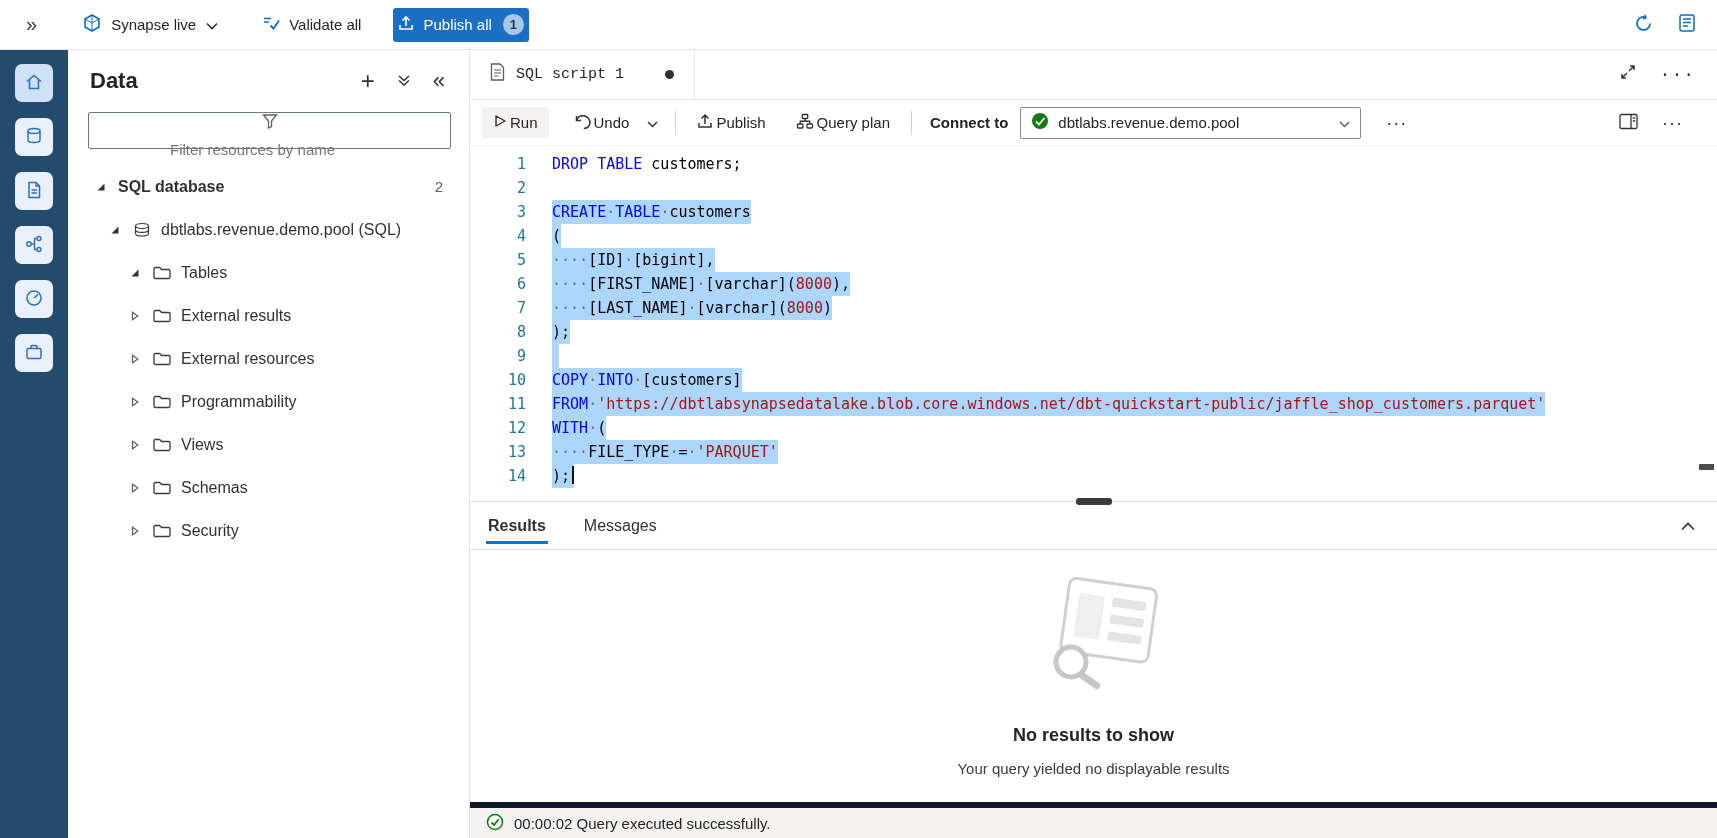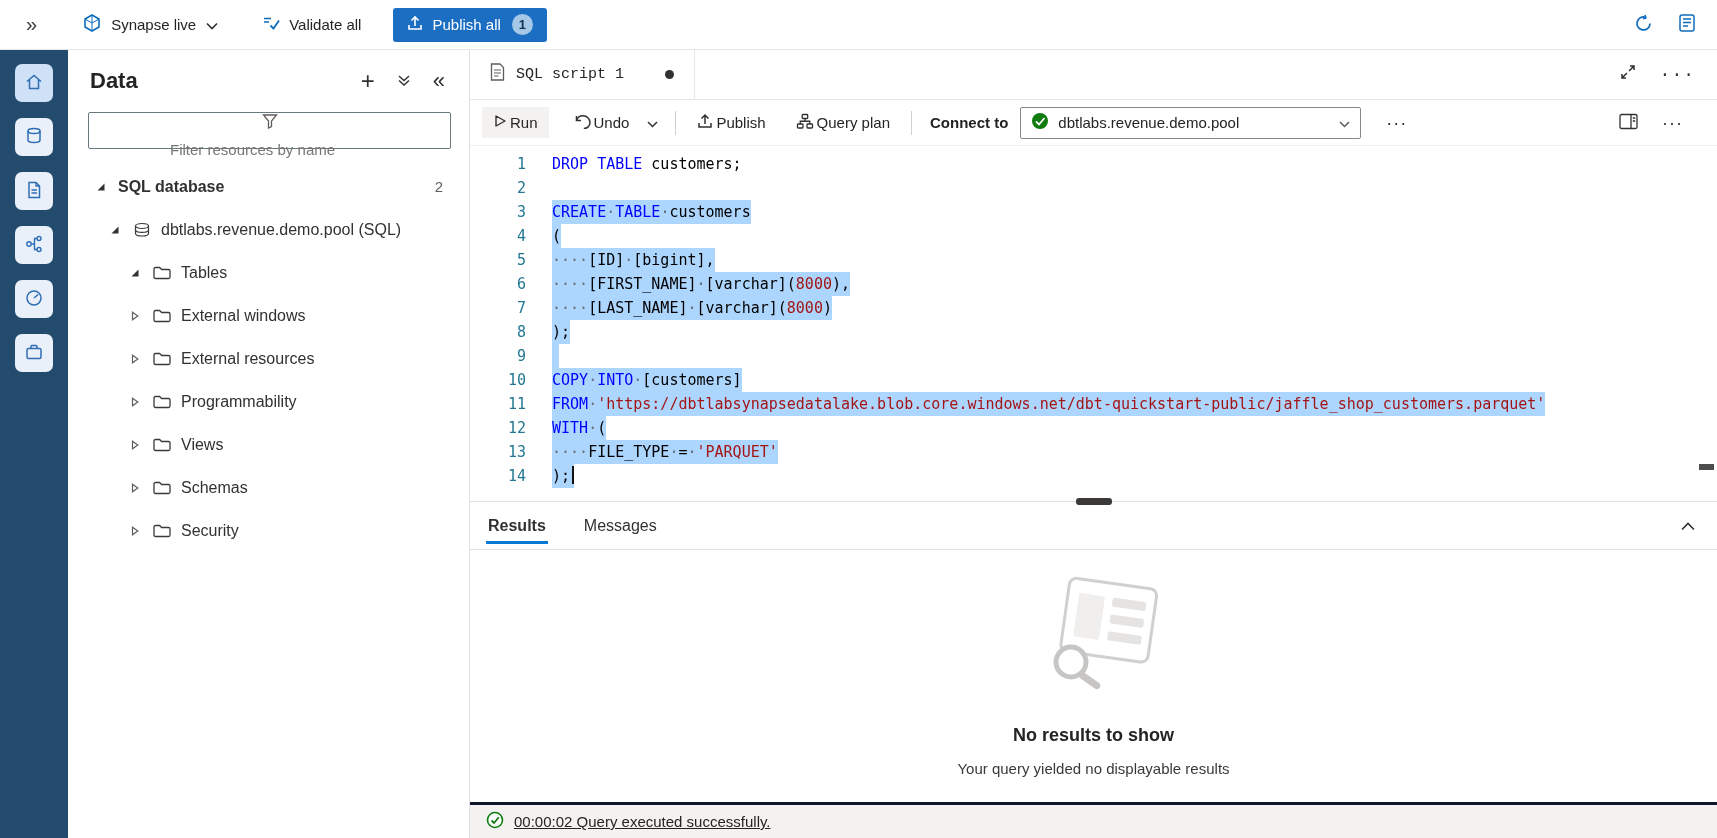--- a/index.html
+++ b/index.html
@@ -10,21 +10,21 @@
   }
   button { border:none; background:transparent; font:inherit; color:inherit; display:flex; align-items:center; cursor:default; }
   .app { width:1717px; height:838px; display:flex; flex-direction:column; }
 
   
   .topbar { flex:0 0 50px; display:flex; align-items:center; border-bottom:1px solid #e6e6e6; background:#fff; padding-left:26px; }
   .rail-expand { font-size:20px; color:#3b3a39; margin-right:38px; }
   .mode-picker { display:flex; align-items:center; gap:10px; padding:0 8px; height:100%; }
   .mode-label { font-size:15px; color:#252423; }
   .validate-btn { display:flex; align-items:center; gap:9px; margin-left:36px; font-size:15px; color:#252423; }
-  .publish-btn { margin-left:32px; background:#1b6ec2; color:#fff; height:34px; padding:0 14px; border-radius:3px; display:flex; align-items:center; gap:9px; font-size:15px; }
+  .publish-btn { margin-left:32px; background:#1b6ec2; color:#fff; height:34px; padding:0 5px; border-radius:3px; display:flex; align-items:center; gap:9px; font-size:15px; }
   .publish-btn .badge { background:#a6c8e8; color:#14314d; width:21px; height:21px; border-radius:50%; display:flex; align-items:center; justify-content:center; font-size:13px; font-weight:bold; margin-left:2px; }
   .topbar-right { margin-left:auto; display:flex; align-items:center; gap:26px; padding-right:22px; }
 
   
   .body { flex:1; display:flex; min-height:0; }
 
   
   .rail { flex:0 0 68px; background:#234b6e; display:flex; flex-direction:column; align-items:center; padding-top:14px; gap:16px; }
   .rail-btn { width:38px; height:38px; border-radius:7px; background:#e9f0f9; display:flex; align-items:center; justify-content:center; }
   .rail-btn.active { background:#cfe1f6; }
@@ -87,21 +87,21 @@
   .results-header { flex:0 0 48px; display:flex; align-items:center; padding:0 22px 0 16px; border-bottom:1px solid #e1dfdd; }
   .res-tab { position:relative; height:100%; display:flex; align-items:center; margin-right:34px; font-size:16px; color:#323130; padding:0 2px; }
   .res-tab.active { font-weight:700; }
   .res-tab.active::after { content:""; position:absolute; left:0; right:0; bottom:5px; height:3px; background:#0078d4; }
   .collapse-results { margin-left:auto; }
 
   .empty-state { flex:1; display:flex; flex-direction:column; align-items:center; justify-content:center; background:#fff; min-height:0; }
   .empty-title { font-size:18px; font-weight:700; color:#252423; margin-top:26px; }
   .empty-subtitle { font-size:15px; color:#3b3a39; margin-top:14px; }
 
-  .status-bar { flex:0 0 36px; background:#f3f2f1; border-top:3px solid #0f172a; display:flex; align-items:center; gap:10px; padding:0 16px; font-size:15px; color:#252423;text-decoration:underline; }
+  .status-bar { flex:0 0 36px; background:#f3f2f1; border-top:6px solid #0f172a; display:flex; align-items:center; gap:10px; padding:0 16px; font-size:15px; color:#252423; }
 </style>
 </head>
 <body>
 
 <div class="app">
 
   <header class="topbar">
     <button class="rail-expand">
       <span>»</span>
     </button>
@@ -267,21 +267,21 @@
             <span class="expander">
               <svg width="10" height="10" viewBox="0 0 10 10">
                 <path d="M2.5 1.2 L7.8 5 L2.5 8.8 Z" fill="none" stroke="#605e5c" stroke-width="1.2"></path>
               </svg>
             </span>
             <span class="tree-icon">
               <svg width="18" height="14" viewBox="0 0 18 14">
                 <path d="M1 3 C1 2.2 1.6 1.5 2.4 1.5 H6.6 L8.6 3.5 H15.6 C16.4 3.5 17 4.1 17 4.9 V11 C17 11.8 16.4 12.5 15.6 12.5 H2.4 C1.6 12.5 1 11.8 1 11 Z" fill="none" stroke="#3b3a39" stroke-width="1.3"></path>
               </svg>
             </span>
-            <span class="tree-label">External windows</span>
+            <span class="tree-label">External results</span>
           </div>
           <div class="tree-row" style="padding-left: 58px;">
             <span class="expander">
               <svg width="10" height="10" viewBox="0 0 10 10">
                 <path d="M2.5 1.2 L7.8 5 L2.5 8.8 Z" fill="none" stroke="#605e5c" stroke-width="1.2"></path>
               </svg>
             </span>
             <span class="tree-icon">
               <svg width="18" height="14" viewBox="0 0 18 14">
                 <path d="M1 3 C1 2.2 1.6 1.5 2.4 1.5 H6.6 L8.6 3.5 H15.6 C16.4 3.5 17 4.1 17 4.9 V11 C17 11.8 16.4 12.5 15.6 12.5 H2.4 C1.6 12.5 1 11.8 1 11 Z" fill="none" stroke="#3b3a39" stroke-width="1.3"></path>

